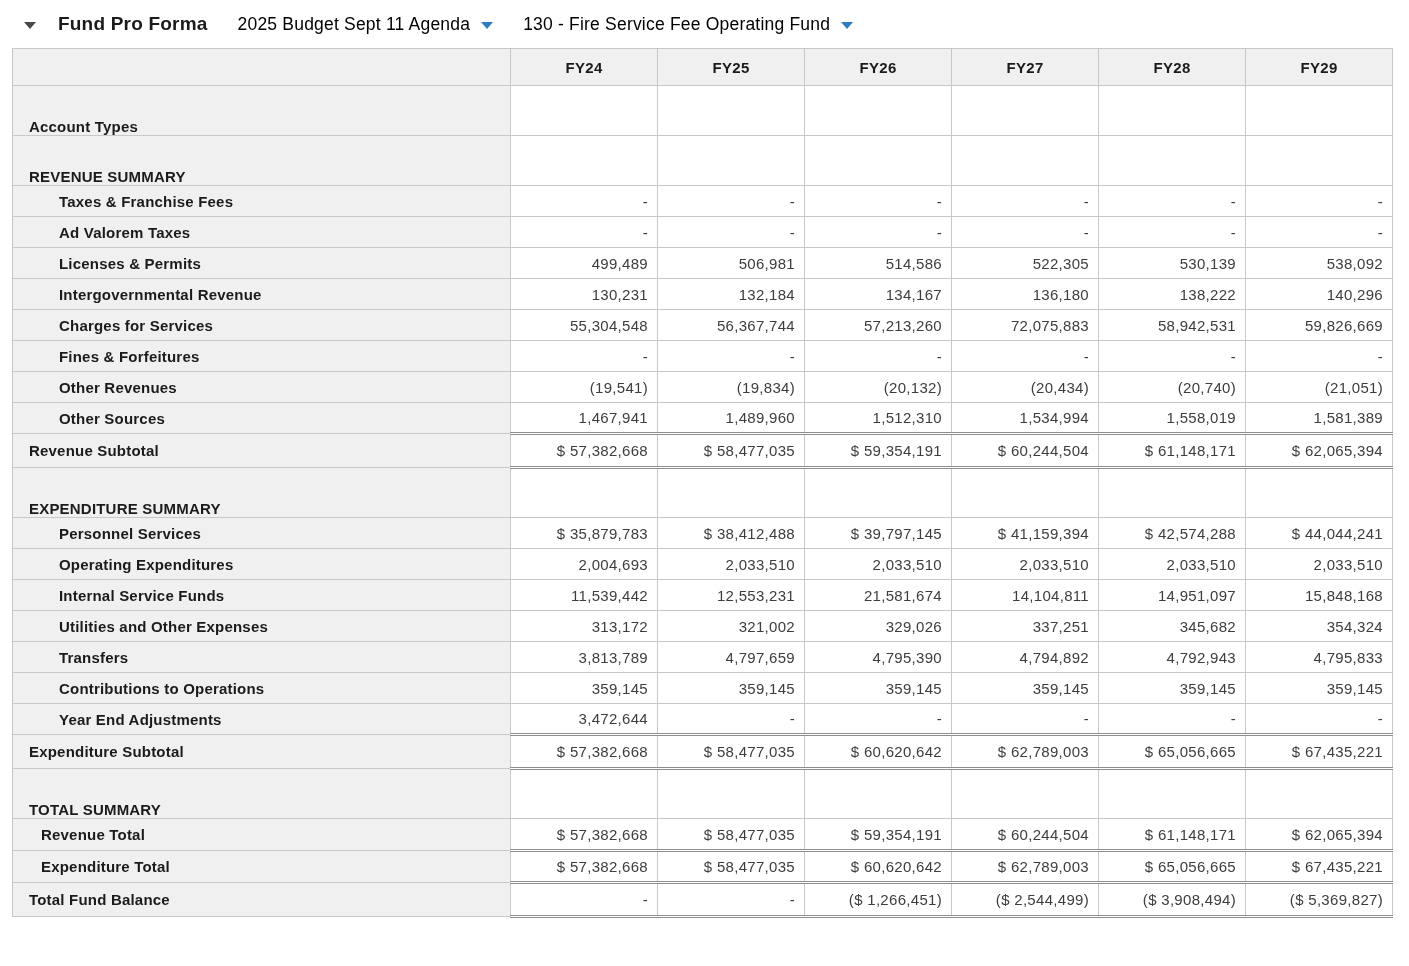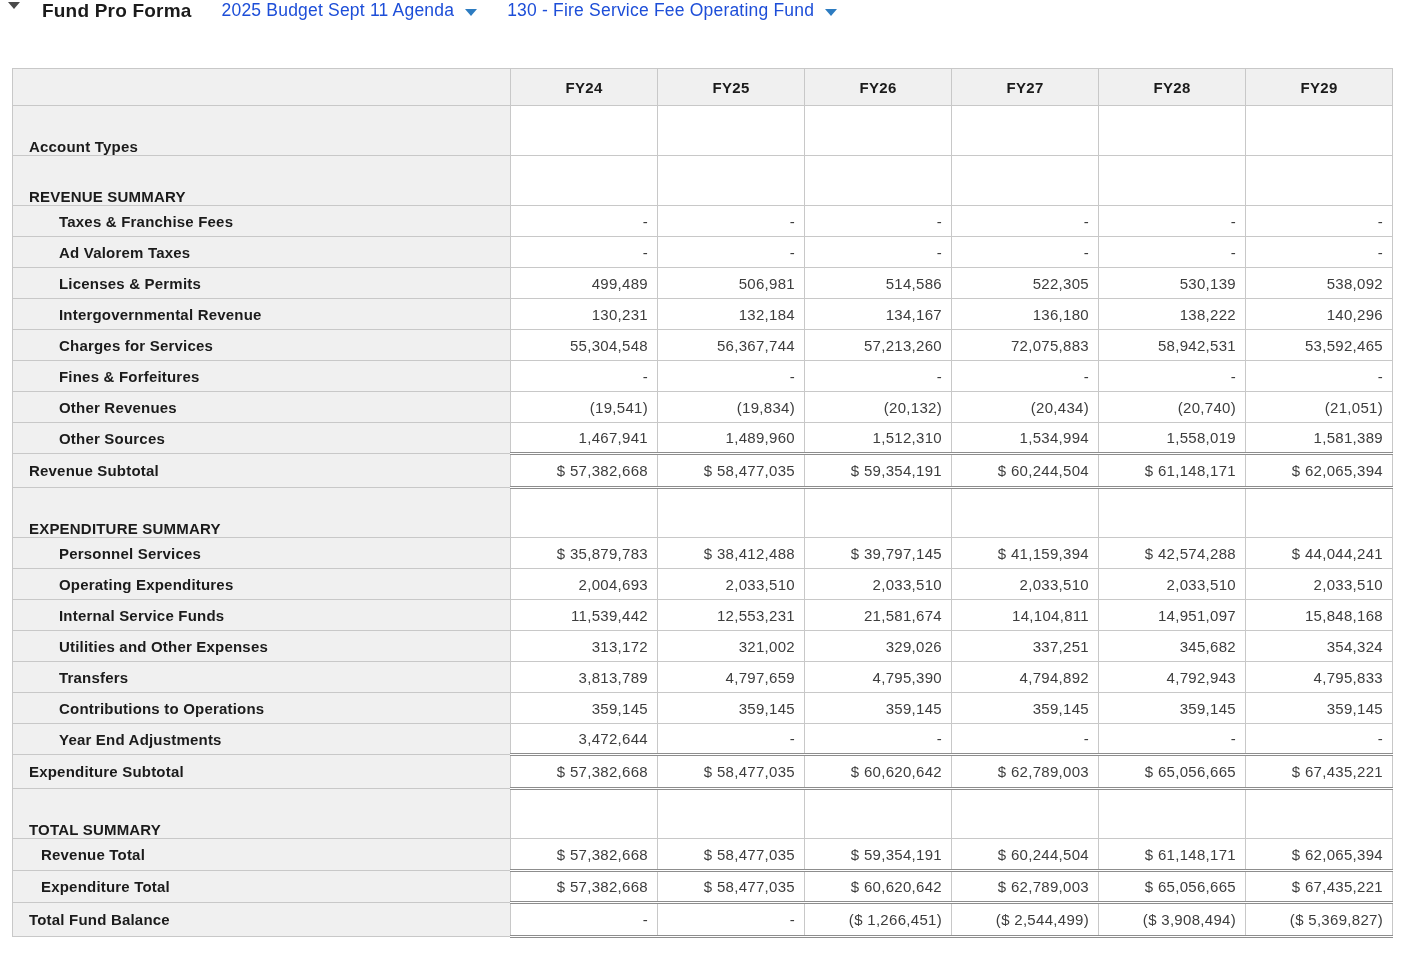--- a/index.html
+++ b/index.html
@@ -5,24 +5,24 @@
   * { margin: 0; padding: 0; box-sizing: border-box; }
   html, body {
     width: 1409px; height: 966px;
     background: #ffffff;
     font-family: "Liberation Sans", "DejaVu Sans", sans-serif;
     overflow: hidden;
   }
 
   
   .toolbar {
-    height: 68px;
+    height: 48px;
     display: flex;
-    align-items: flex-start;
-    padding-left: 8px;
+    align-items: center;
+    padding-left: 24px;
   }
   .caret-dark {
     width: 0; height: 0;
     border-left: 6px solid transparent;
     border-right: 6px solid transparent;
     border-top: 7px solid #4a4a4a;
     cursor: pointer;
     margin-top: 2px;
   }
   .page-title {
@@ -33,21 +33,21 @@
     margin-left: 22px;
   }
   .dropdown {
     display: flex;
     align-items: center;
     margin-left: 30px;
     cursor: pointer;
   }
   .dropdown .dd-label {
     font-size: 17.5px;
-    color: #1d4ed8;
+    color: #000000;
     letter-spacing: 0.2px;
   }
   .caret-blue {
     width: 0; height: 0;
     border-left: 6px solid transparent;
     border-right: 6px solid transparent;
     border-top: 7px solid #2d7cc1;
     margin-left: 11px;
     margin-top: 3px;
   }
@@ -211,21 +211,21 @@
           <td class="num-cell">138,222</td>
           <td class="num-cell">140,296</td>
         </tr>
         <tr class="r-detail">
           <td class="label-cell">Charges for Services</td>
           <td class="num-cell">55,304,548</td>
           <td class="num-cell">56,367,744</td>
           <td class="num-cell">57,213,260</td>
           <td class="num-cell">72,075,883</td>
           <td class="num-cell">58,942,531</td>
-          <td class="num-cell">53,592,465</td>
+          <td class="num-cell">59,826,669</td>
         </tr>
         <tr class="r-detail">
           <td class="label-cell">Fines &amp; Forfeitures</td>
           <td class="num-cell">-</td>
           <td class="num-cell">-</td>
           <td class="num-cell">-</td>
           <td class="num-cell">-</td>
           <td class="num-cell">-</td>
           <td class="num-cell">-</td>
         </tr>

